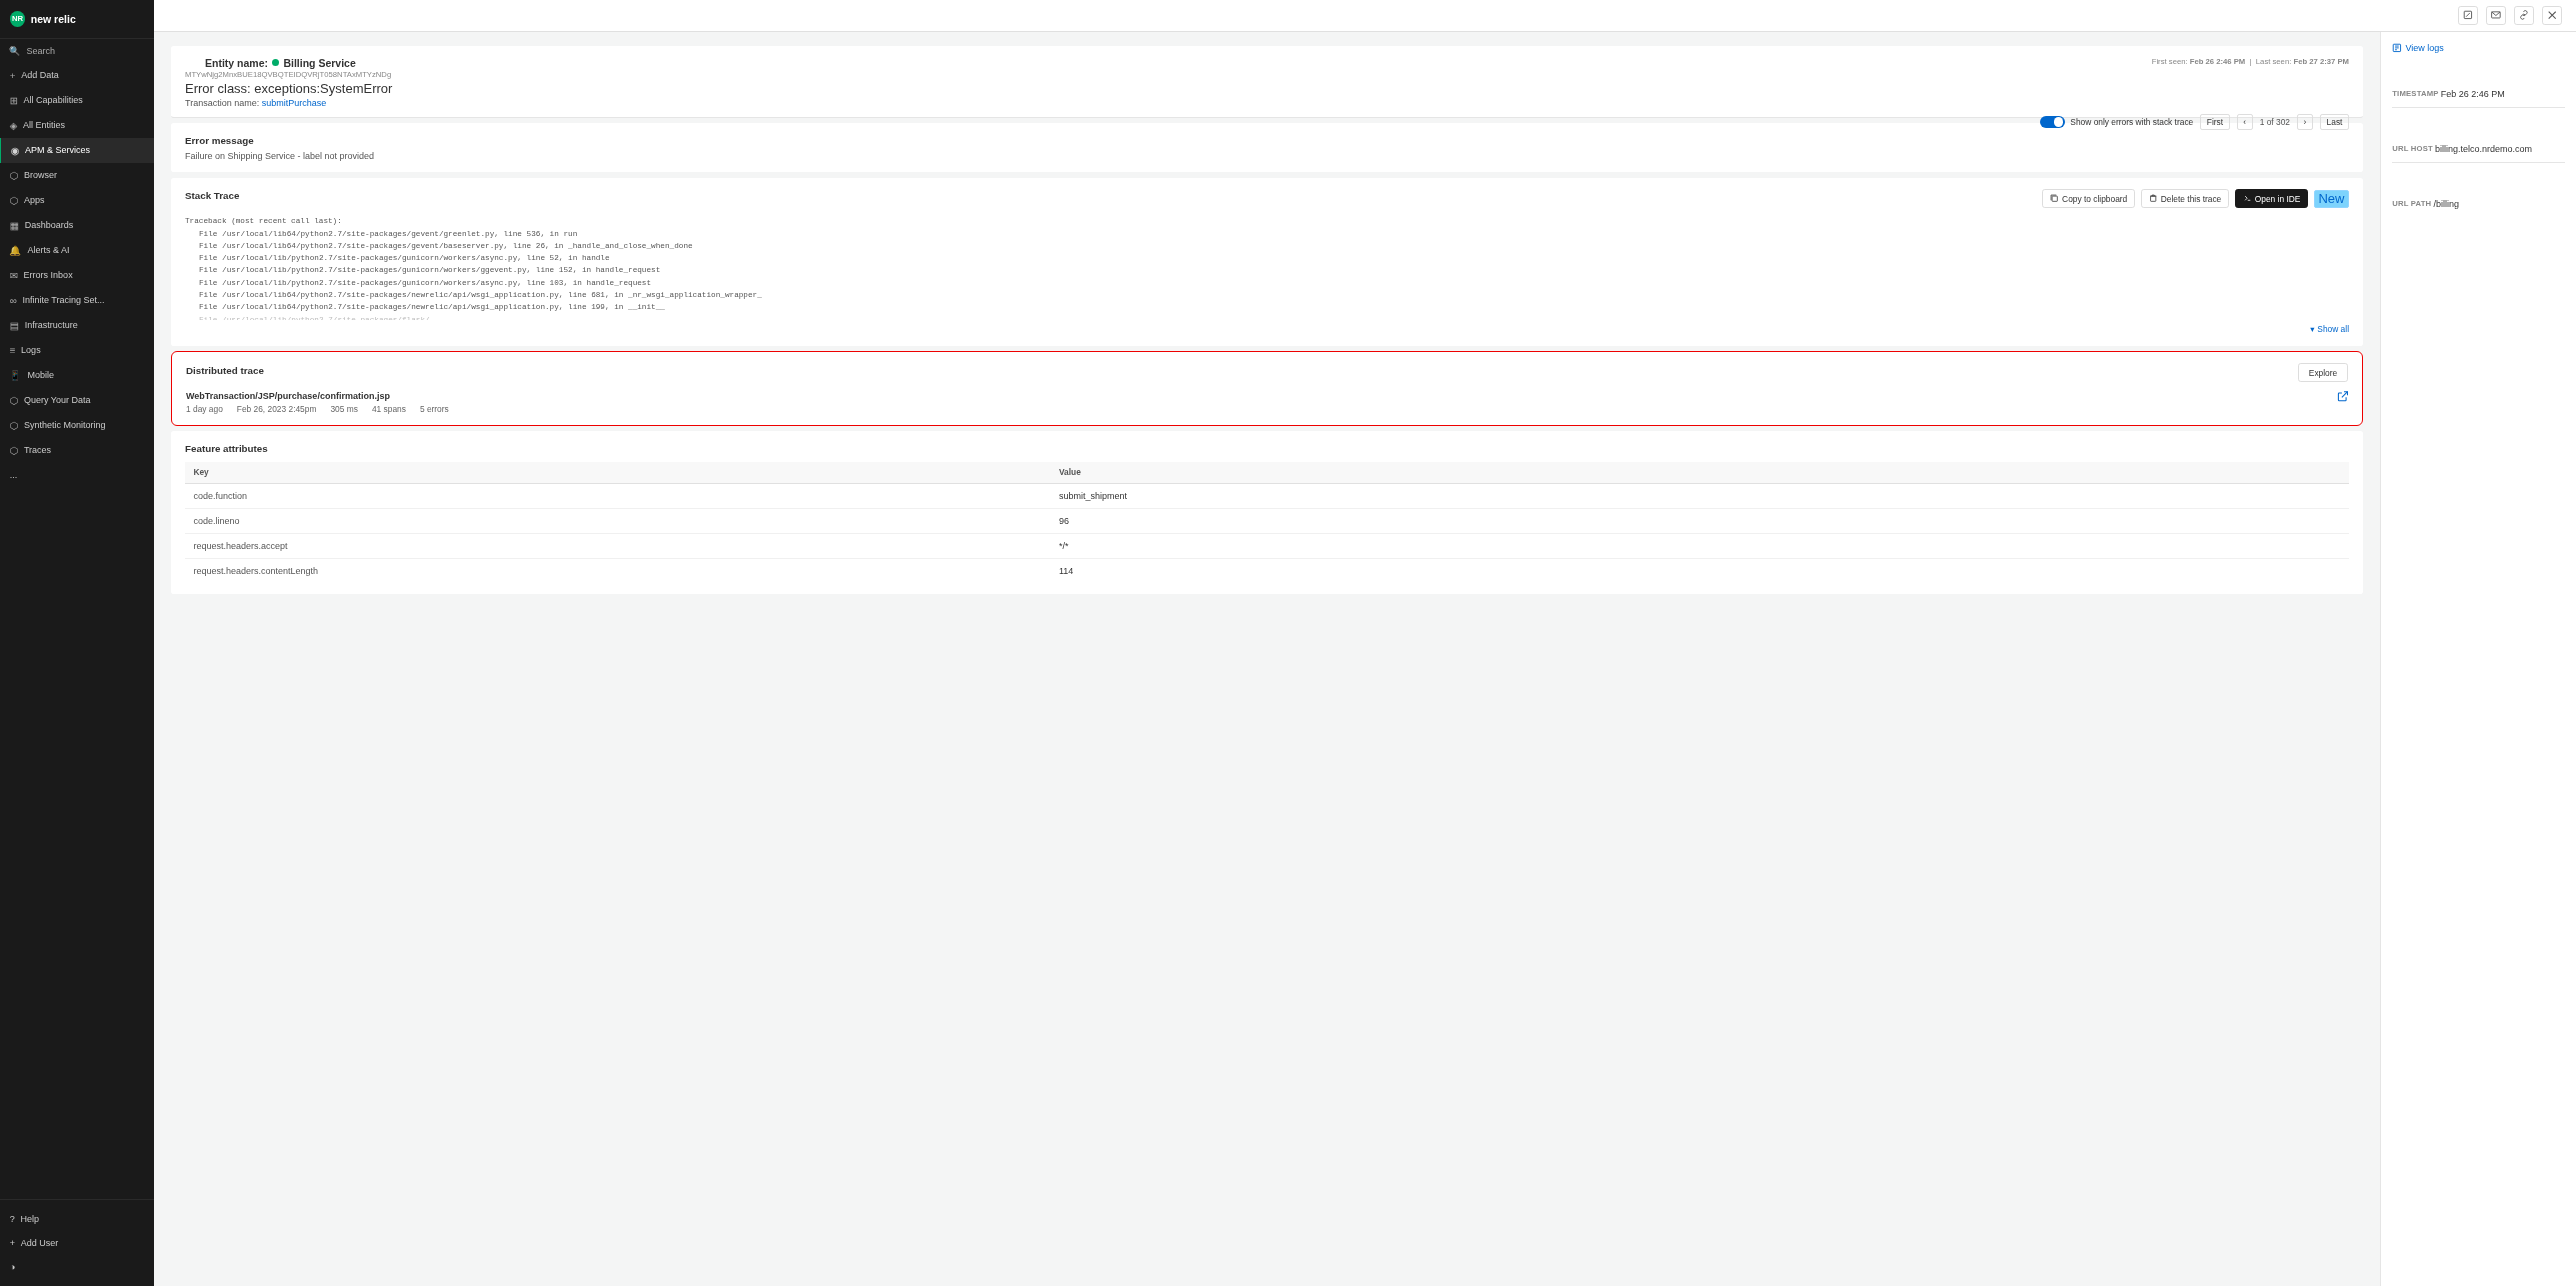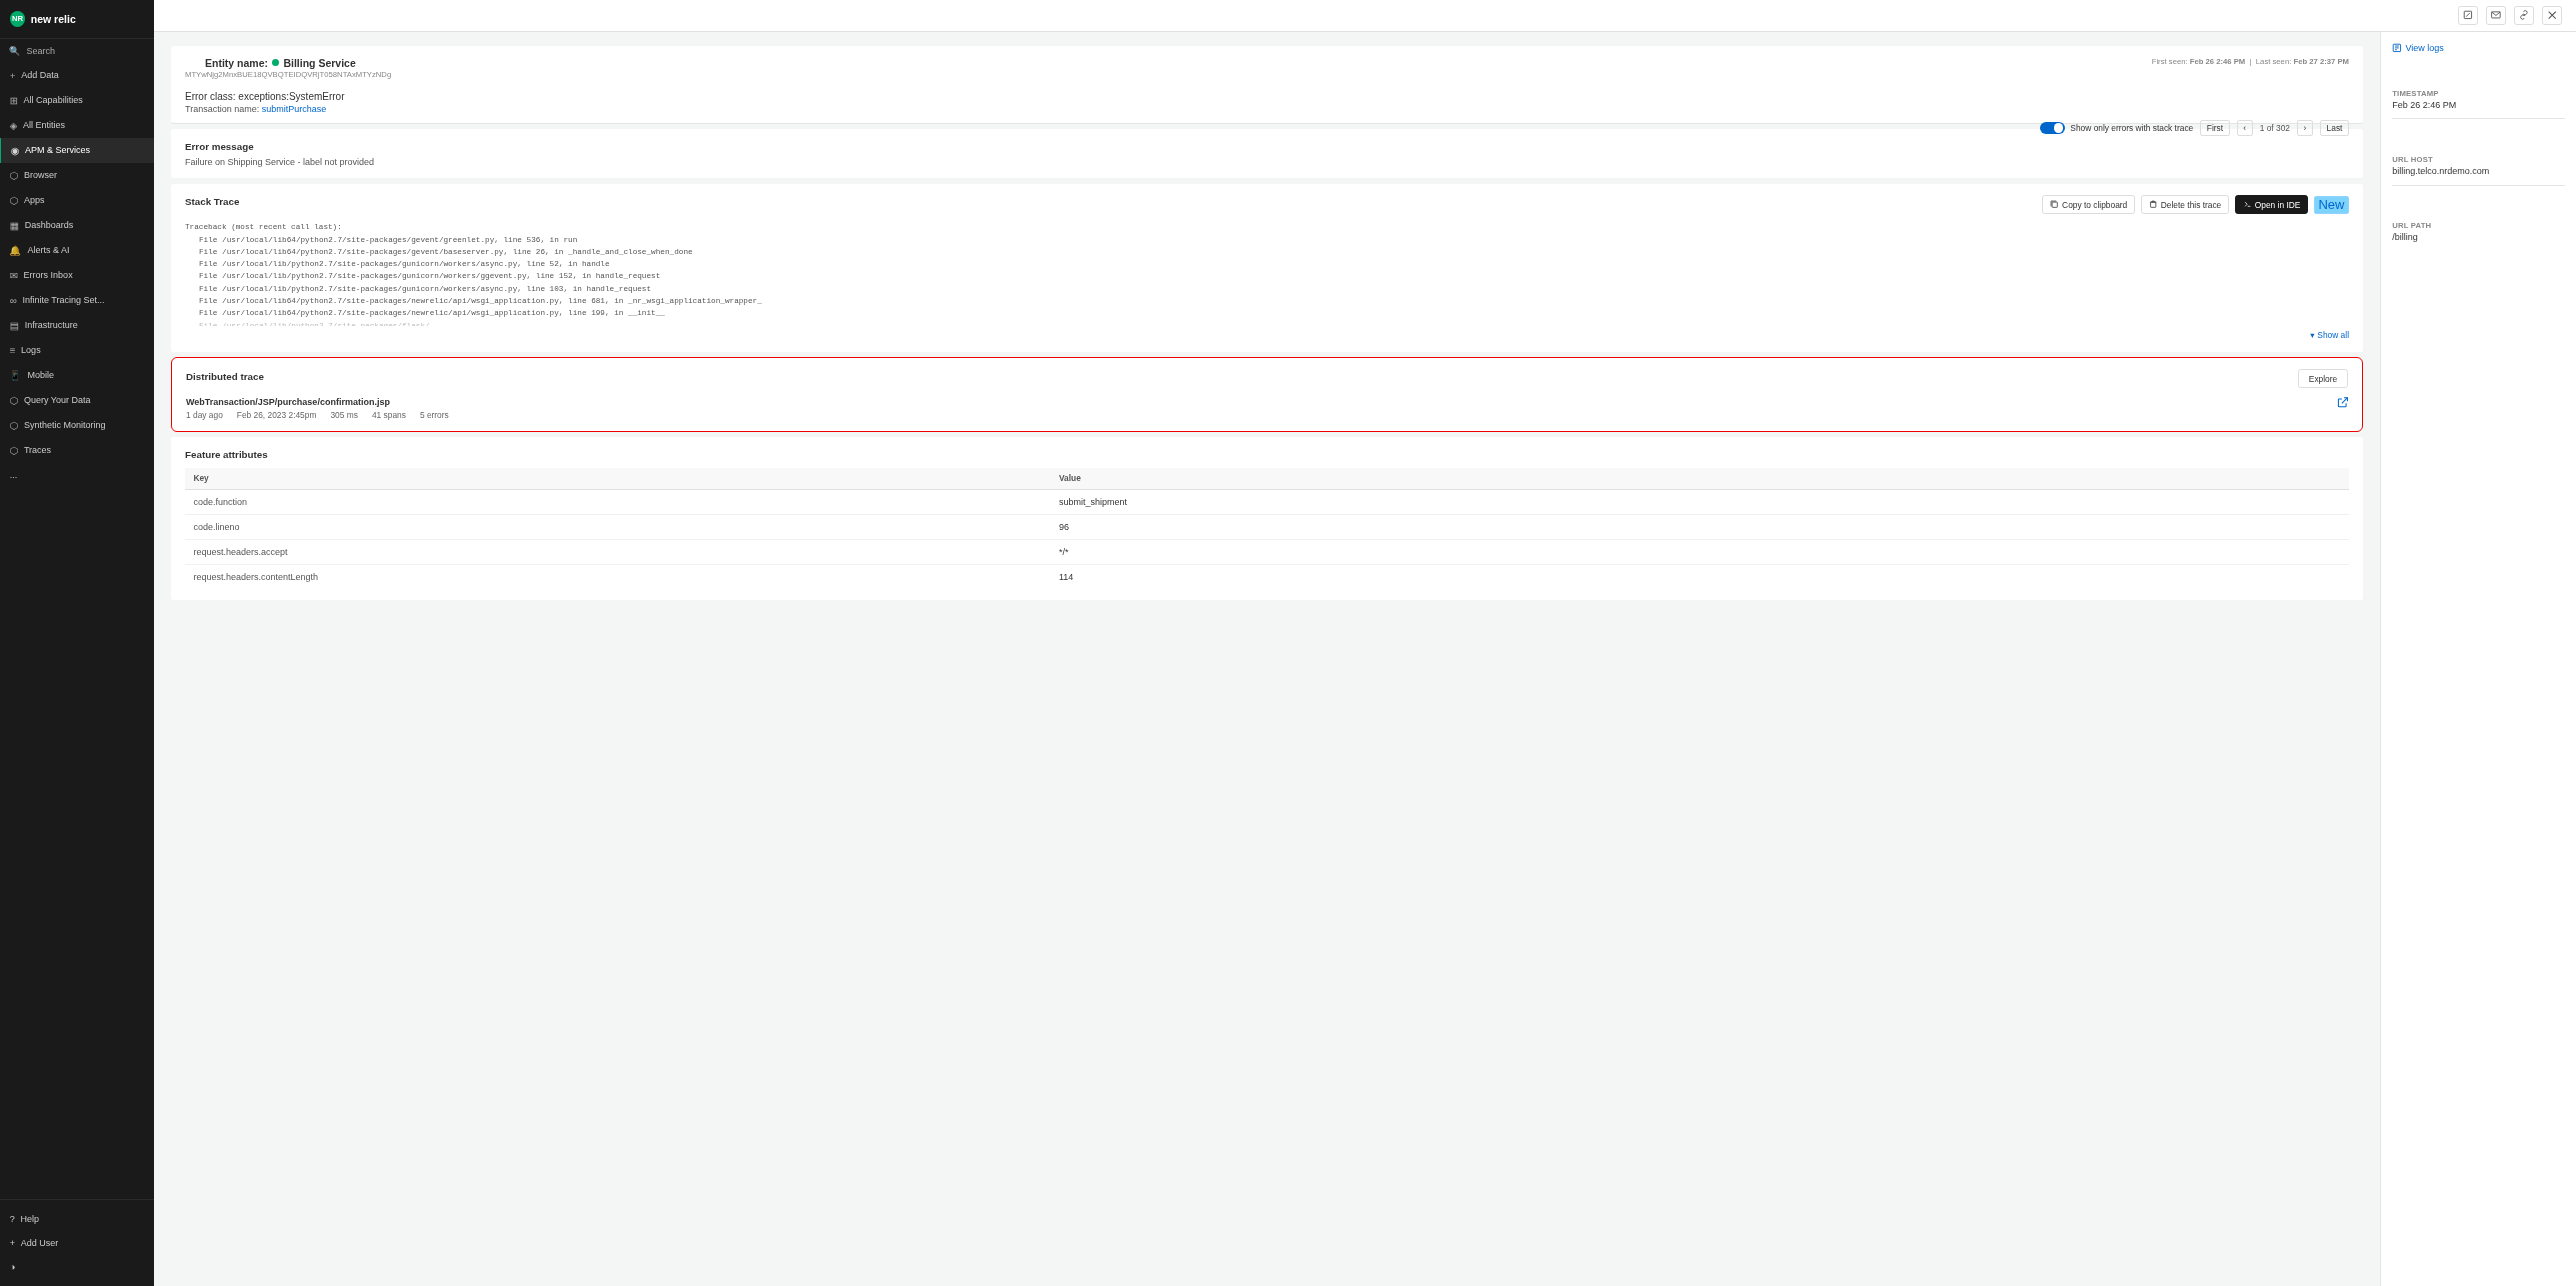--- a/index.html
+++ b/index.html
@@ -129,23 +129,23 @@
       font-size: 7.7px;
       color: #888;
       margin-top: 1.4px;
     }
     .entity-seen {
       float: right;
       font-size: 7.7px;
       color: #888;
     }
     .error-class {
-      font-size: 10px;
-      color: #333;
-      margin-top: 12px;
+      font-size: 13px;
+      color: #333;
+      margin-top: 2px;
     }
     .transaction-row {
       font-size: 9px;
       color: #555;
       margin-top: 2.1px;
     }
     .transaction-link {
       color: #0066cc;
       text-decoration: none;
     }
@@ -362,21 +362,20 @@
       font-size: 9px;
       display: flex;
       align-items: center;
       gap: 3.5px;
       cursor: pointer;
       margin-bottom: 11.2px;
       text-decoration: none;
     }
     .panel-row {
       display: flex;
-      flex-direction: column;
       gap: 2.1px;
       margin-bottom: 8.4px;
       margin-top: 36px;
     }
     .panel-label {
       font-size: 7.7px;
       color: #888;
       font-weight: 600;
       text-transform: uppercase;
       letter-spacing: 0.2px;

